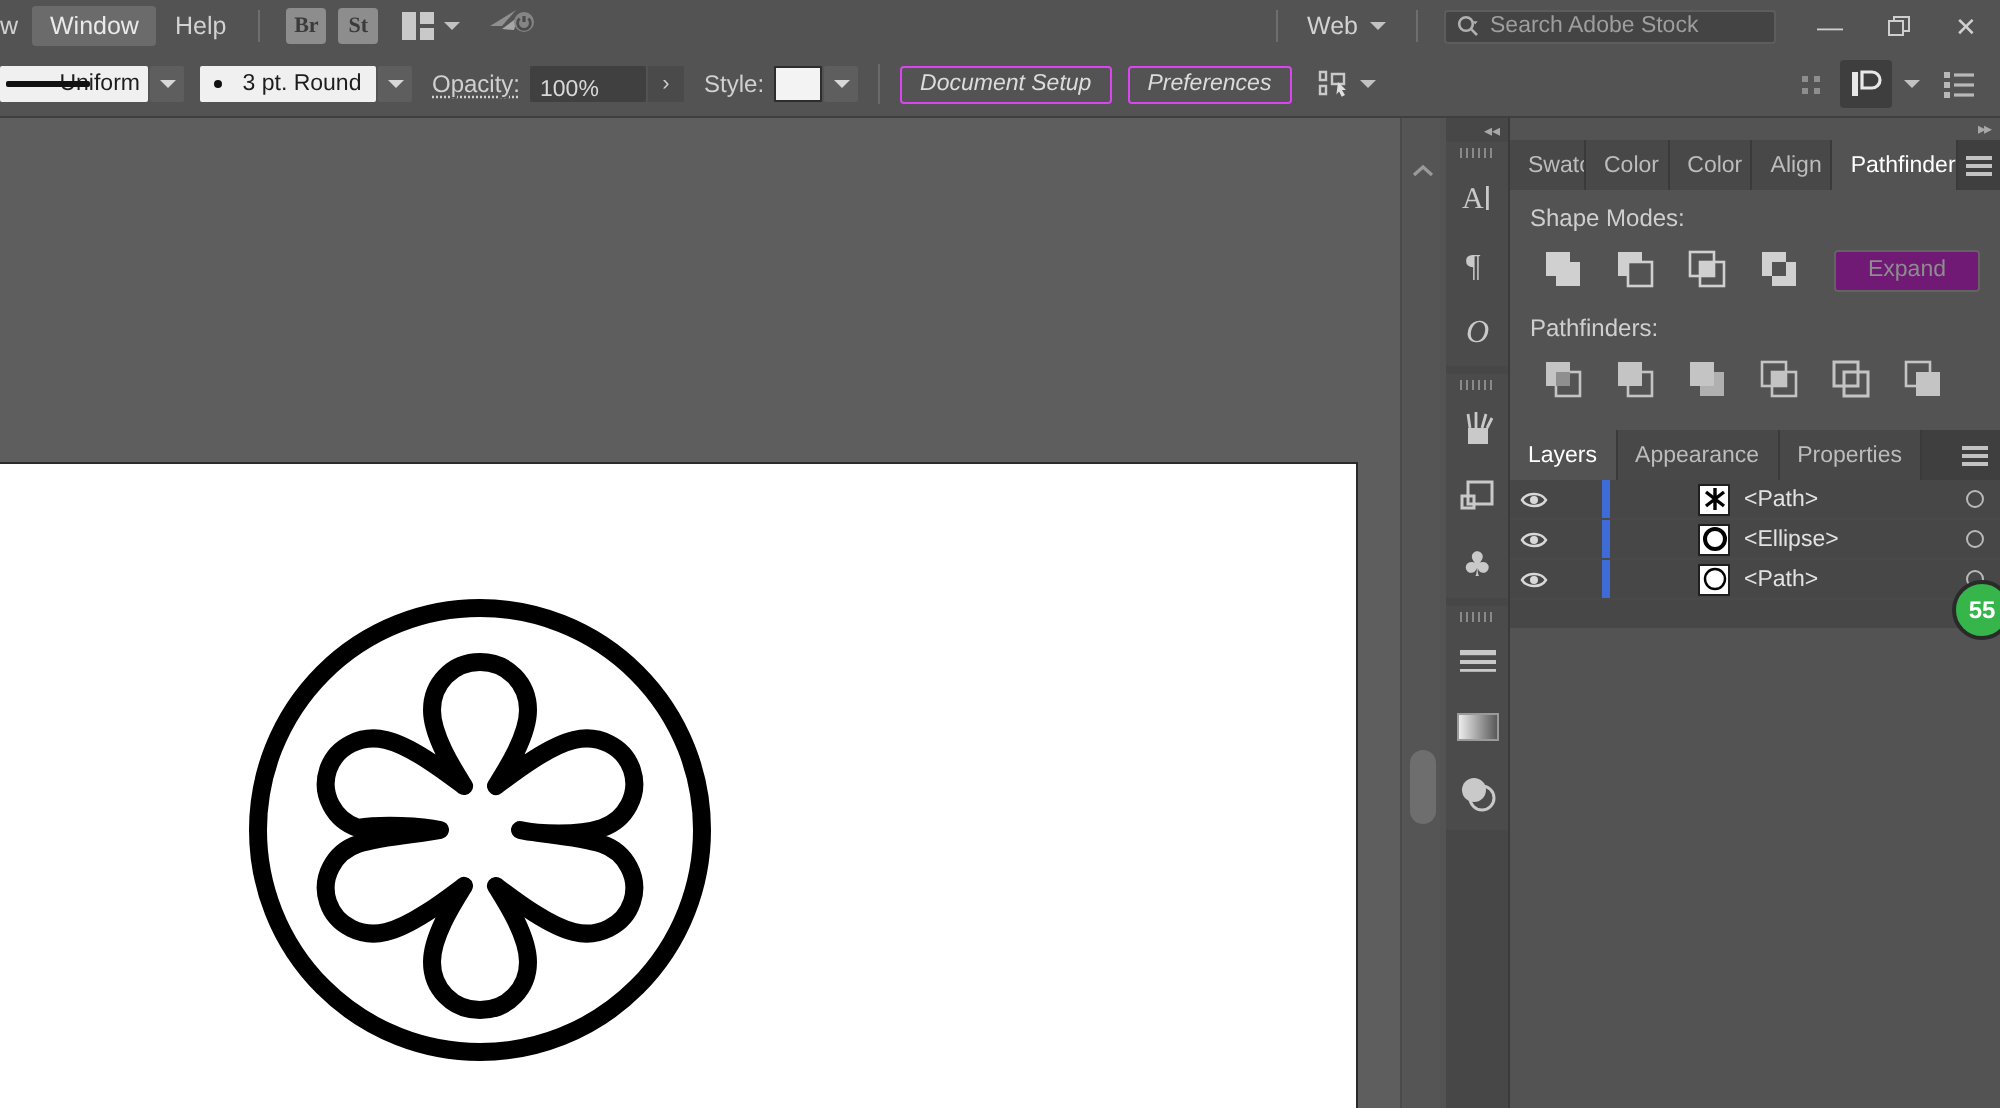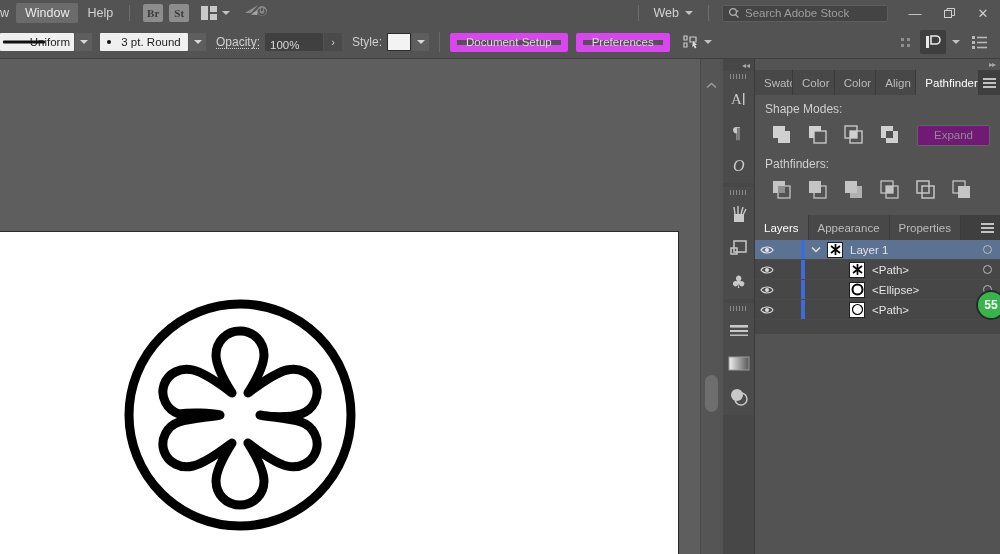--- a/index.html
+++ b/index.html
@@ -67,22 +67,22 @@
   .dd .chev { border-top-color:#d8d8d8; }
   .brush-fld { width:88px; justify-content:center; gap:10px; }
   .brush-dot { width:4px;height:4px;border-radius:50%;background:#111; }
   .lbl { font-size:12px; color:#d0d0d0; margin: 0 5px 0 10px; }
   .lbl.u { text-decoration: underline; text-decoration-style: dotted; text-underline-offset:2px;}
   .op-fld { width:58px; background:#404040; color:#d8d8d8; padding-left:5px; border:none;align-items:flex-end;}
   .op-arrow { width:18px;height:18px;display:flex;align-items:center;justify-content:center;color:#cfcfcf;font-size:11px;background:#4a4a4a;margin-left:1px;}
   .style-sw { width:24px;height:18px;background:#f3f3f3;border:1px solid #2d2d2d; }
   .cb-sep { width:1px;height:20px;background:#6a6a6a;margin:0 10px; }
   .cb-btn {
-    height:19px; padding:0 9px; border:7px solid #d946ef; border-radius:2px;
-    color:#dcdcdc; font-size:11.5px; display:flex;align-items:center; background:transparent;
+    height:19px; padding:0 9px; border:1px solid #d946ef; border-radius:2px;
+    color:#dcdcdc; font-size:11.5px; display:flex;align-items:center; background:transparent;font-style:italic;
   }
   .cb-right { margin-left:auto; display:flex;align-items:center; gap:2px; padding-right:8px;}
   .icbox { width:26px;height:24px;display:flex;align-items:center;justify-content:center;border-radius:2px;}
   .icbox.act { background:#3e3e3e; }
   .dotgrid { display:grid; grid-template-columns:repeat(2,3px); grid-template-rows:repeat(2,3px); gap:3px;}
   .dotgrid i { background:#8e8e8e; display:block; }
 
   
   .canvas {
     position:absolute; left:0; top:59px; width:700px; height:495px;
@@ -528,47 +528,20 @@
         <span class="hamb">
             <i></i>
             <i></i>
             <i></i>
           </span>
       </div>
     </div>
 
     <div class="layers-body">
 
-      <div class="lay-row sel">
-        <div class="lay-eye">
-          <svg width="14" height="10" viewBox="0 0 14 10">
-            <path d="M1 5 C3.5 1, 10.5 1, 13 5 C10.5 9, 3.5 9, 1 5 Z" fill="none" stroke="#e6e6e6" stroke-width="1.2"></path>
-            <circle cx="7" cy="5" r="2" fill="#e6e6e6"></circle>
-          </svg>
-        </div>
-        <div class="lay-lock"></div>
-        <div class="lay-color"></div>
-        <div class="lay-disc">
-          <svg width="10" height="7" viewBox="0 0 10 7">
-              <path d="M1 1.5 L5 5.5 L9 1.5" stroke="#e2e2e2" stroke-width="1.5" fill="none"></path>
-            </svg>
-        </div>
-        <div class="lay-thumb">
-          <svg width="13" height="13" viewBox="0 0 13 13">
-            <rect width="13" height="13" fill="#fff"></rect>
-            <g stroke="#000" stroke-width="1.7">
-                <path d="M6.5 1 V12 M2 3 L11 10 M2 10 L11 3"></path>
-              </g>
-          </svg>
-        </div>
-        <div class="lay-name">Layer 1</div>
-        <div class="lay-target">
-            <span class="ring"></span>
-          </div>
-      </div>
 
       <div class="lay-row">
         <div class="lay-eye">
           <svg width="14" height="10" viewBox="0 0 14 10">
             <path d="M1 5 C3.5 1, 10.5 1, 13 5 C10.5 9, 3.5 9, 1 5 Z" fill="none" stroke="#d8d8d8" stroke-width="1.2"></path>
             <circle cx="7" cy="5" r="2" fill="#d8d8d8"></circle>
           </svg>
         </div>
         <div class="lay-lock"></div>
         <div class="lay-color"></div>

